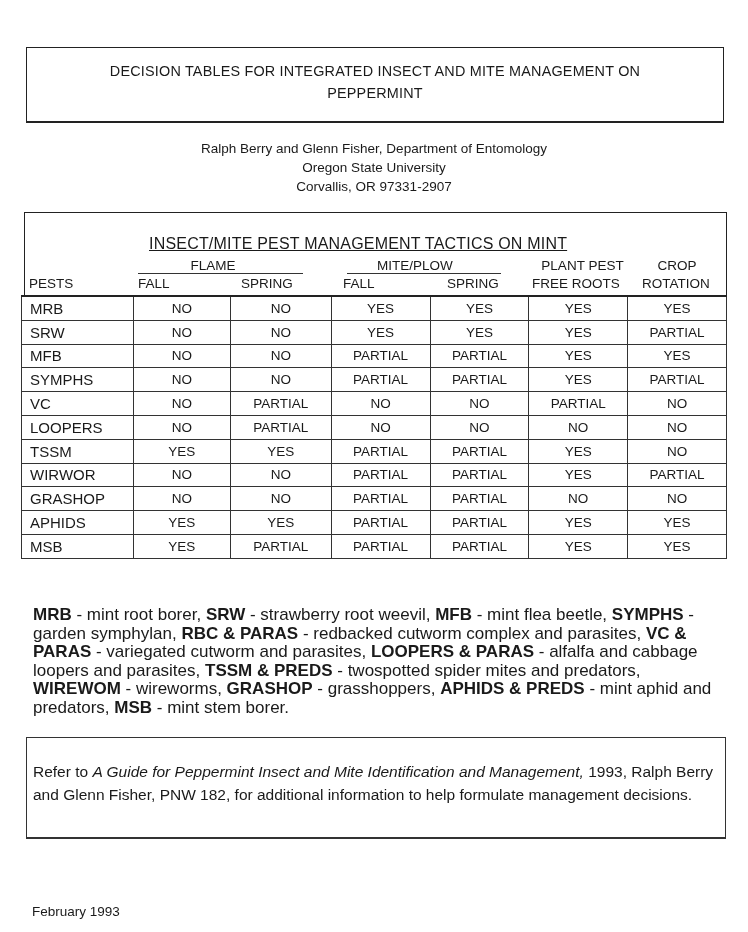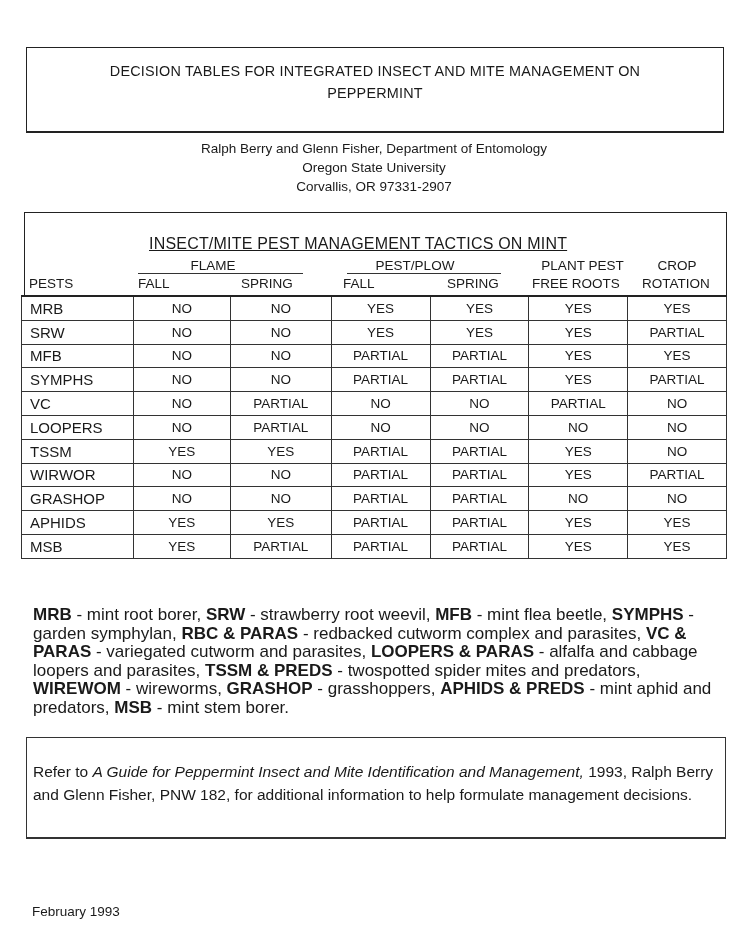--- a/index.html
+++ b/index.html
@@ -1,18 +1,18 @@
 <!DOCTYPE html>
 <html><head>
 <meta charset="utf-8">
 <style>
   html, body { margin:0; padding:0; background:#ffffff; }
   body { width:748px; height:932px; position:relative; overflow:hidden; color:#1a1a1a;
          font-family:"Liberation Sans", sans-serif; }
-  .title-box { position:absolute; left:26px; top:47px; width:698px; height:86px;
+  .title-box { position:absolute; left:26px; top:47px; width:698px; height:76px;
                border:1.5px solid #222; border-bottom-width:2.5px; box-sizing:border-box; text-align:center; }
   .title-box .t { font-size:15px; letter-spacing:0.2px; margin-top:12px; line-height:22px; transform:scaleX(0.96); }
   .authors { position:absolute; left:0; width:748px; top:139px; text-align:center; font-size:13.5px; line-height:19px; }
   .table-wrap { position:absolute; left:24px; top:212px; width:703px; }
   .hdr-box { position:relative; height:83px; border:1.5px solid #222; border-bottom:none; box-sizing:border-box; }
   .hdr-title { position:absolute; left:124px; top:22px; font-size:16px; text-decoration:underline; letter-spacing:0.2px; }
   .grp { position:absolute; top:45px; font-size:13.5px; text-align:center; }
   .grp-line { position:absolute; top:60px; height:0; border-top:1px solid #333; }
   .sub { position:absolute; font-size:13.5px; }
   table.grid { border-collapse:collapse; width:703px; margin-left:-3px; width:706px; }
@@ -40,21 +40,21 @@
   <div>Corvallis, OR 97331-2907</div>
 </div>
 
 <div class="table-wrap">
   <div class="hdr-box">
     <div class="hdr-title">INSECT/MITE PEST MANAGEMENT TACTICS ON MINT</div>
 
     <div class="grp" style="left:138px;width:100px;">FLAME</div>
     <div class="grp-line" style="left:113px;width:165px;"></div>
 
-    <div class="grp" style="left:340px;width:100px;">PEST/PLOW</div>
+    <div class="grp" style="left:340px;width:100px;">MITE/PLOW</div>
     <div class="grp-line" style="left:322px;width:154px;"></div>
 
     <div class="grp" style="left:505px;width:105px;">PLANT PEST</div>
     <div class="grp" style="left:612px;width:80px;">CROP</div>
 
     <div class="sub" style="left:4px;top:63px;">PESTS</div>
     <div class="sub" style="left:113px;top:63px;">FALL</div>
     <div class="sub" style="left:216px;top:63px;">SPRING</div>
     <div class="sub" style="left:318px;top:63px;">FALL</div>
     <div class="sub" style="left:422px;top:63px;">SPRING</div>

